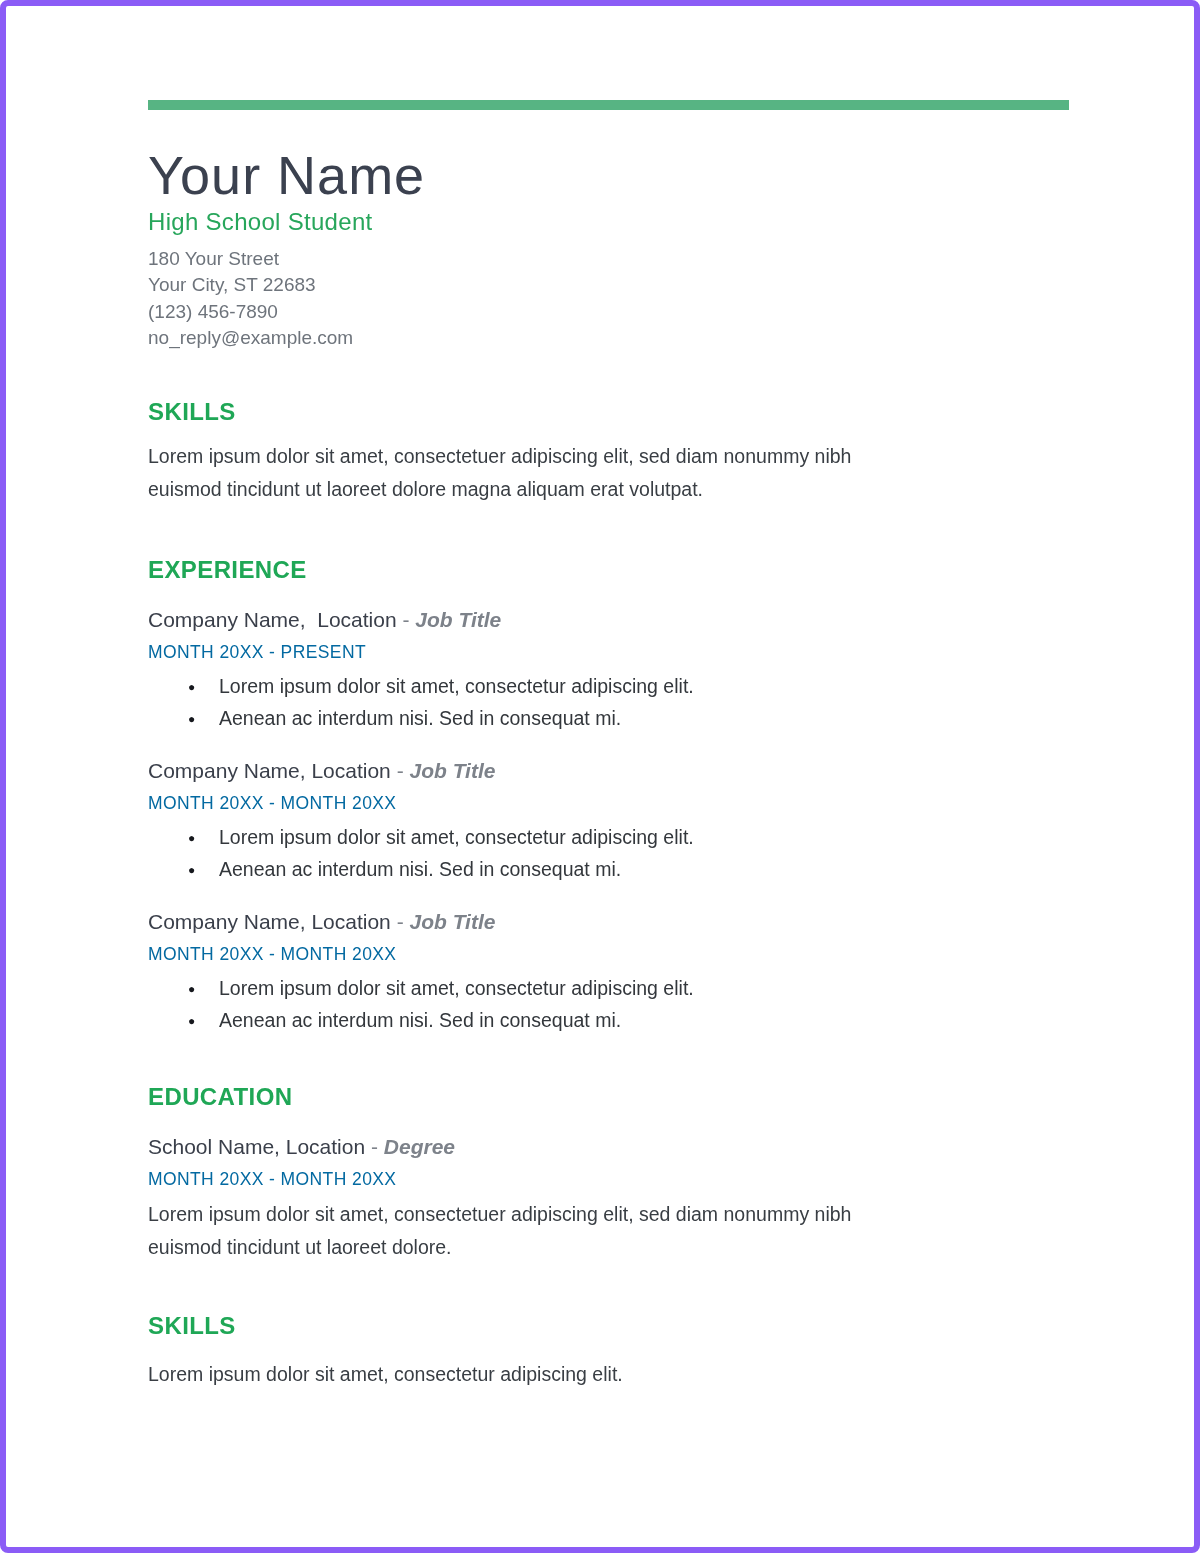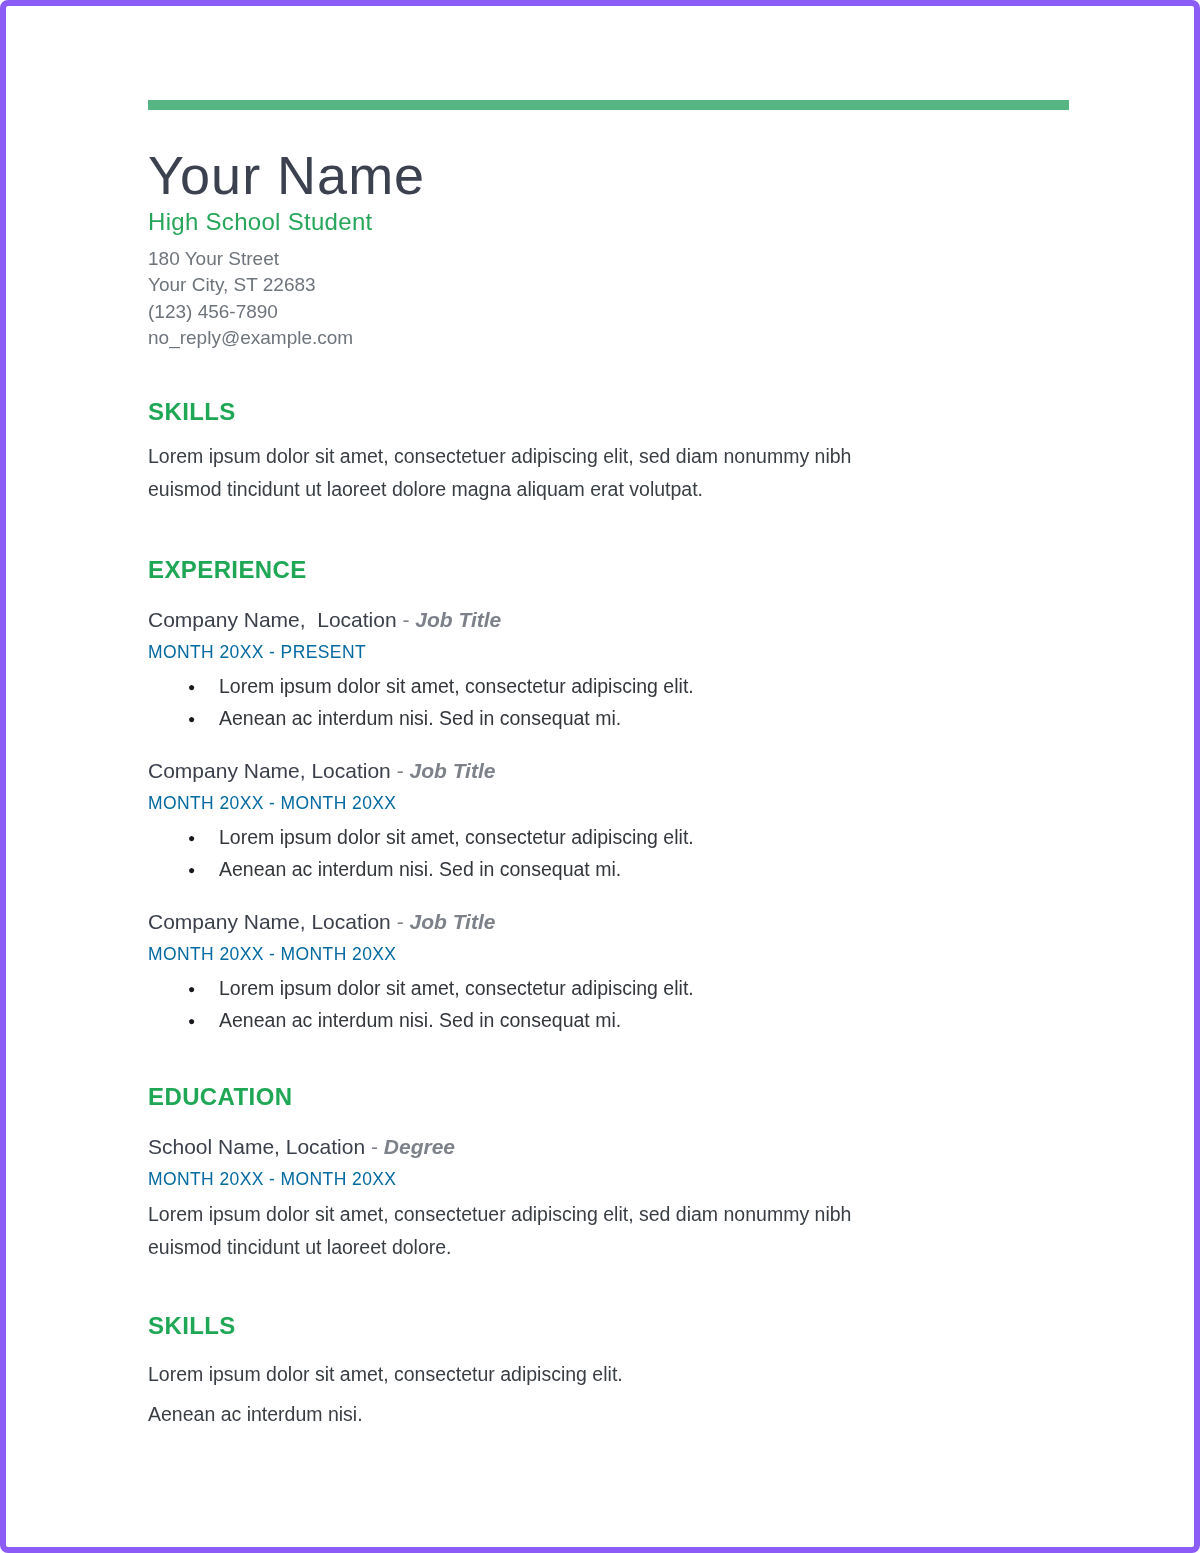--- a/index.html
+++ b/index.html
@@ -147,17 +147,16 @@
           <span class="role">Degree</span>
         </div>
         <div class="entry-dates">MONTH 20XX - MONTH 20XX</div>
         <div class="entry-body">Lorem ipsum dolor sit amet, consectetuer adipiscing elit, sed diam nonummy nibh euismod tincidunt ut laoreet dolore.</div>
       </div>
     </div>
 
     <div class="sec-awards">
       <div class="section-title">SKILLS</div>
       <div class="award-line">Lorem ipsum dolor sit amet, consectetur adipiscing elit.</div>
-      <div class="award-line">Aenean ac interdum nisi.</div>
     </div>
 
   </div>
 </div>
 
 </body></html>

